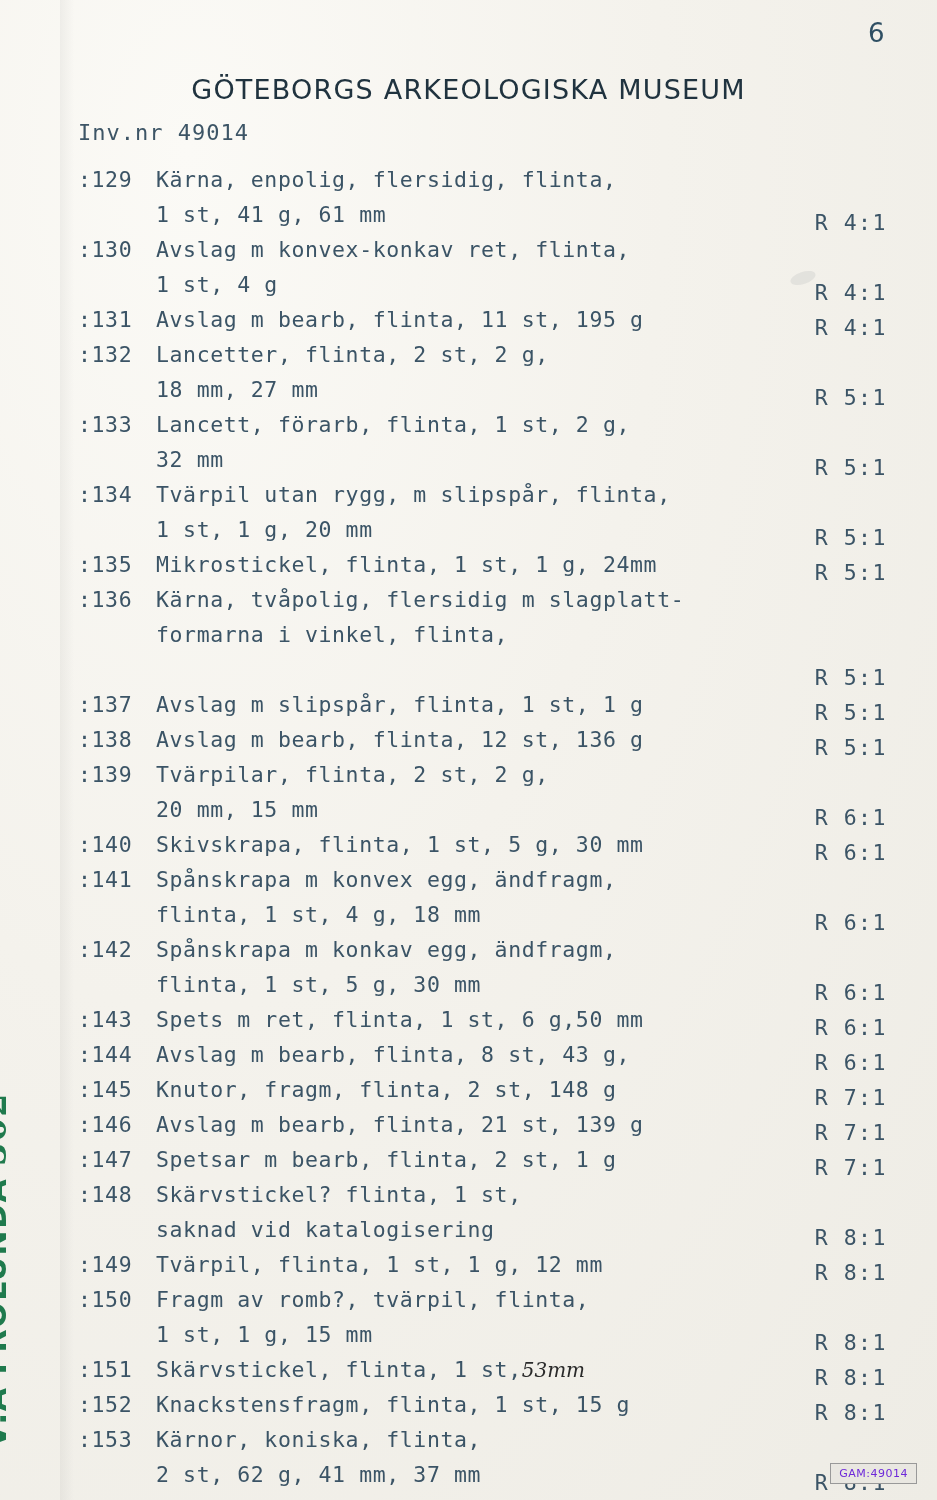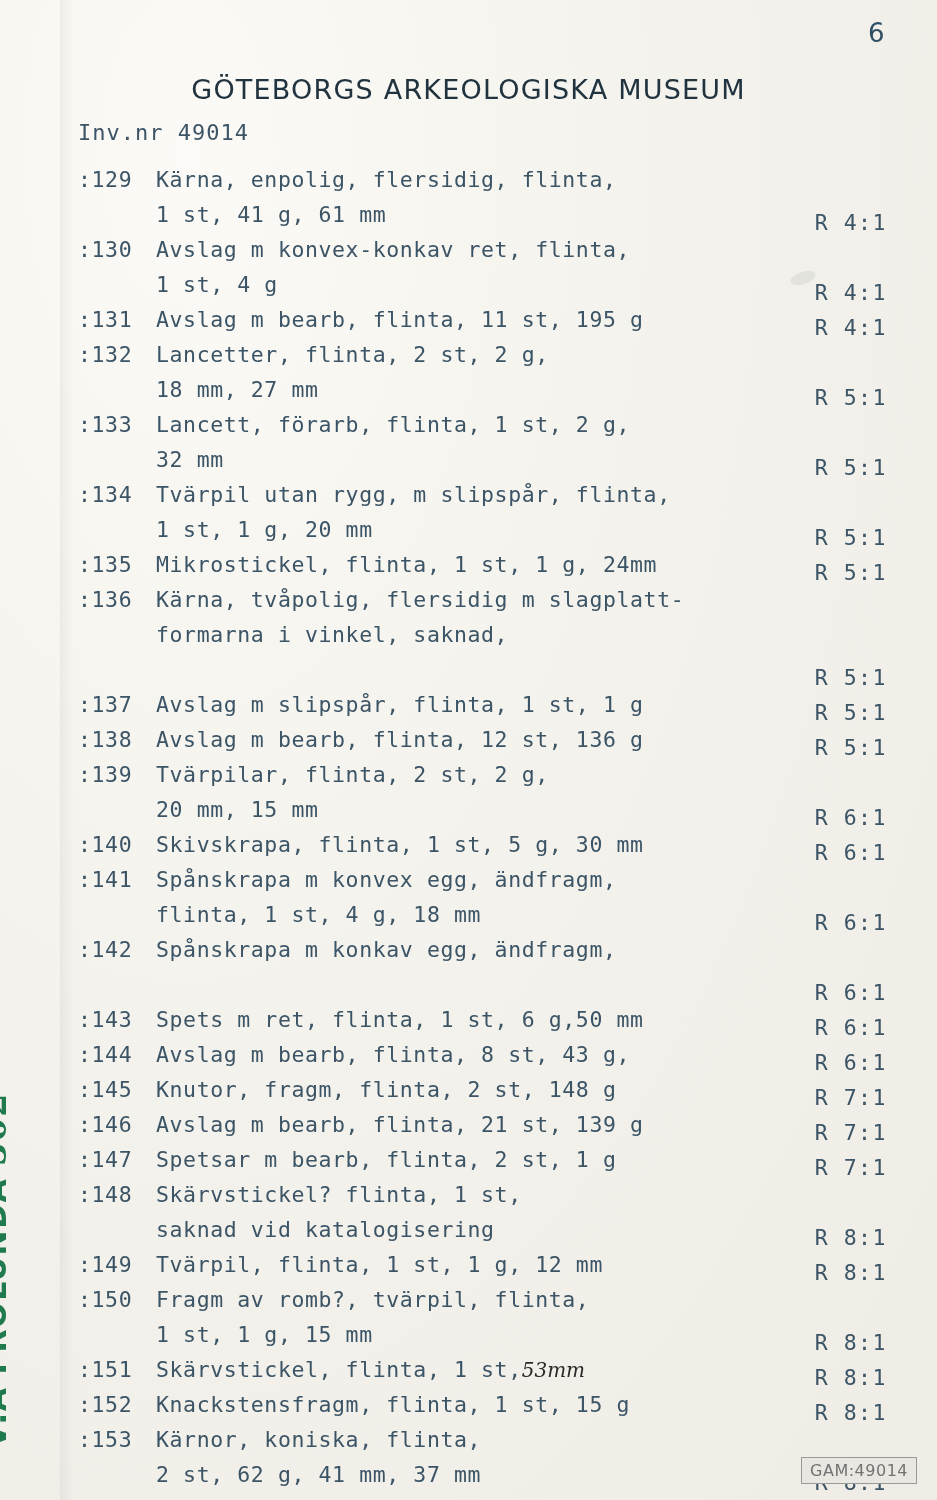--- a/index.html
+++ b/index.html
@@ -114,23 +114,23 @@
     font-family: "DejaVu Serif", serif;
     font-size: 33px;
     font-weight: 700;
   }
   .stamp {
     position: absolute;
     right: 20px;
     bottom: 16px;
     border: 1px solid #999;
     background: #e9e7e1;
-    color: #737373;
-    font-family: "DejaVu Sans", sans-serif;
-    font-size: 16px;
+    color: #6d28d9;
+    font-family: "DejaVu Sans", sans-serif;
+    font-size: 11px;
     padding: 3px 8px;
     letter-spacing: 0.5px;
   }
   .smudge {
     position: absolute;
     pointer-events: none;
   }
   .s1 {
     left: 790px; top: 272px; width: 26px; height: 12px;
     background: rgba(120,130,140,0.13);
@@ -178,21 +178,21 @@
       </div>
       <div class="entry">
         <div class="entry-line"><span class="num">:134</span><span class="txt">Tvärpil utan rygg, m slipspår, flinta,</span></div>
         <div class="entry-line"><span class="indent"></span><span class="txt">1 st, 1 g, 20 mm</span><span class="ref">R 5:1</span></div>
       </div>
       <div class="entry">
         <div class="entry-line"><span class="num">:135</span><span class="txt">Mikrostickel, flinta, 1 st, 1 g, 24mm</span><span class="ref">R 5:1</span></div>
       </div>
       <div class="entry">
         <div class="entry-line"><span class="num">:136</span><span class="txt">Kärna, tvåpolig, flersidig m slagplatt-</span></div>
-        <div class="entry-line"><span class="indent"></span><span class="txt">formarna i vinkel, saknad,</span></div>
+        <div class="entry-line"><span class="indent"></span><span class="txt">formarna i vinkel, flinta,</span></div>
         <div class="entry-line"><span class="indent"></span><span class="ref">R 5:1</span></div>
       </div>
       <div class="entry">
         <div class="entry-line"><span class="num">:137</span><span class="txt">Avslag m slipspår, flinta, 1 st, 1 g</span><span class="ref">R 5:1</span></div>
       </div>
       <div class="entry">
         <div class="entry-line"><span class="num">:138</span><span class="txt">Avslag m bearb, flinta, 12 st, 136 g</span><span class="ref">R 5:1</span></div>
       </div>
       <div class="entry">
         <div class="entry-line"><span class="num">:139</span><span class="txt">Tvärpilar, flinta, 2 st, 2 g,</span></div>
@@ -200,21 +200,21 @@
       </div>
       <div class="entry">
         <div class="entry-line"><span class="num">:140</span><span class="txt">Skivskrapa, flinta, 1 st, 5 g, 30 mm</span><span class="ref">R 6:1</span></div>
       </div>
       <div class="entry">
         <div class="entry-line"><span class="num">:141</span><span class="txt">Spånskrapa m konvex egg, ändfragm,</span></div>
         <div class="entry-line"><span class="indent"></span><span class="txt">flinta, 1 st, 4 g, 18 mm</span><span class="ref">R 6:1</span></div>
       </div>
       <div class="entry">
         <div class="entry-line"><span class="num">:142</span><span class="txt">Spånskrapa m konkav egg, ändfragm,</span></div>
-        <div class="entry-line"><span class="indent"></span><span class="ref">R 6:1</span></div>
+        <div class="entry-line"><span class="indent"></span><span class="txt">flinta, 1 st, 5 g, 30 mm</span><span class="ref">R 6:1</span></div>
       </div>
       <div class="entry">
         <div class="entry-line"><span class="num">:143</span><span class="txt">Spets m ret, flinta, 1 st, 6 g,50 mm</span><span class="ref">R 6:1</span></div>
       </div>
       <div class="entry">
         <div class="entry-line"><span class="num">:144</span><span class="txt">Avslag m bearb, flinta, 8 st, 43 g,</span><span class="ref">R 6:1</span></div>
       </div>
       <div class="entry">
         <div class="entry-line"><span class="num">:145</span><span class="txt">Knutor, fragm, flinta, 2 st, 148 g</span><span class="ref">R 7:1</span></div>
       </div>

